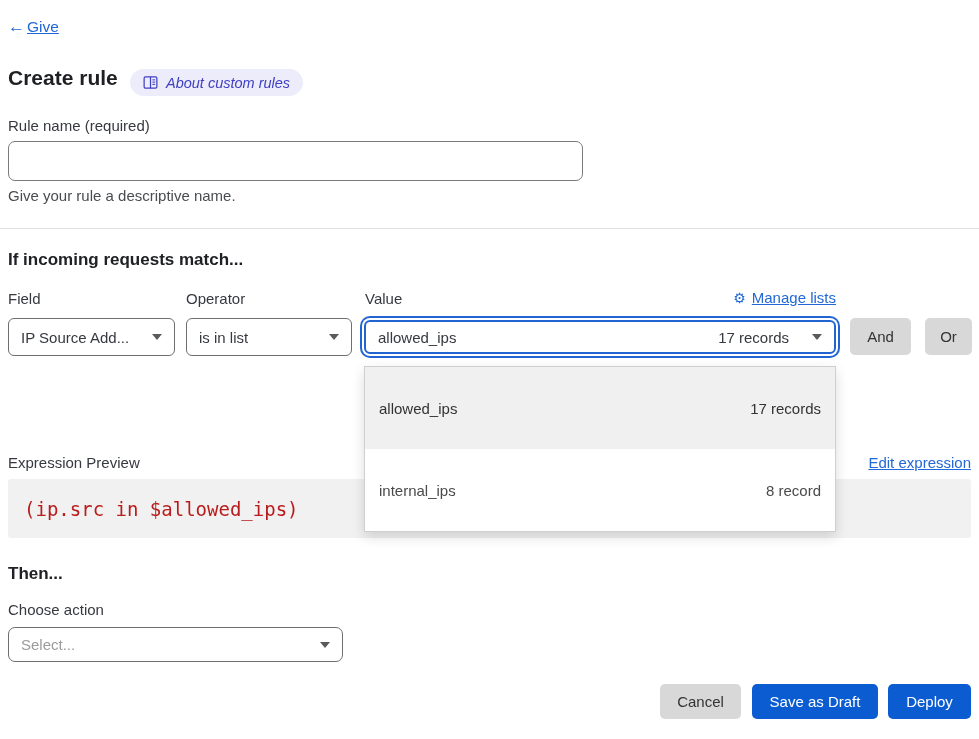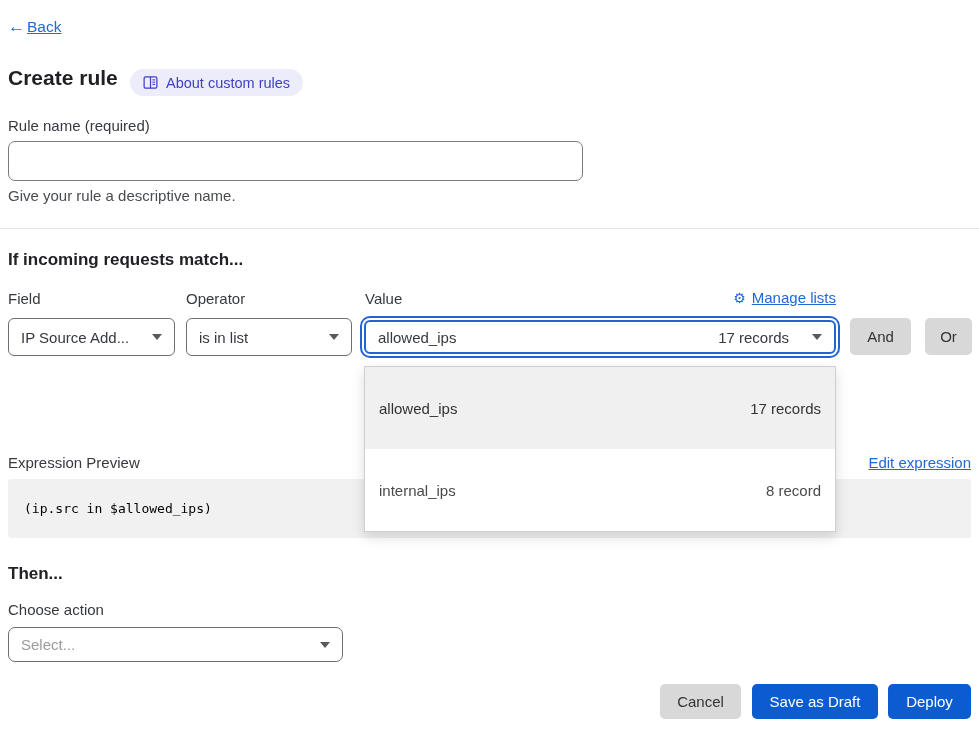--- a/index.html
+++ b/index.html
@@ -29,21 +29,21 @@
   
   .page-title {
     left: 8px; top: 66px;
     font-size: 21px; font-weight: 700; color: #1f2023;
   }
   .about-badge {
     left: 130px; top: 69px;
     height: 27px; padding: 0 13px;
     background: #edecfa; border-radius: 14px;
     display: flex; align-items: center; gap: 8px;
-    color: #3f3fc1; font-size: 14.5px; cursor: pointer;
+    color: #3f3fc1; font-size: 14.5px; cursor: pointer; font-style: italic;
   }
 
   
   .field-label { font-size: 15px; color: #36393f; }
   .rule-name-label { left: 8px; top: 117px; }
   .rule-name-input {
     left: 8px; top: 141px; width: 575px; height: 40px;
     border: 1px solid #7b7b7b; border-radius: 7px;
     font-family: "Liberation Sans", sans-serif;
     font-size: 15px; padding: 0 12px; outline: none; background: #fff;
@@ -128,21 +128,21 @@
     color: #2268d6; font-size: 15px;
     text-decoration: underline; cursor: pointer;
   }
   .expr-block {
     left: 8px; top: 479px; width: 963px; height: 59px;
     background: #f1f1f1; border-radius: 3px;
     display: flex; align-items: center; padding: 0 16px;
   }
   .expr-code {
     font-family: "DejaVu Sans Mono", "Liberation Mono", monospace;
-    font-size: 13px; color: #000000;
+    font-size: 19px; color: #b91c1c;
   }
 
   .then-heading { left: 8px; top: 564px; }
   .action-label { left: 8px; top: 601px; }
   .action-select { left: 8px; top: 627px; width: 335px; height: 35px; border-radius: 7px; }
   .placeholder { color: #9b9b9b; }
 
   
   .footer-btn {
     top: 684px; height: 35px; border: none; border-radius: 5px;
@@ -154,21 +154,21 @@
   .save-draft-btn { left: 752px; width: 126px; }
   .deploy-btn { left: 888px; width: 83px; }
 </style>
 </head>
 <body>
 
 <div class="page">
 
   <div class="abs back-link">
     <span class="arrow">←</span>
-    <span class="lbl">Back</span>
+    <span class="lbl">Give</span>
   </div>
 
   <h1 class="abs page-title">Create rule</h1>
   <div class="abs about-badge">
     <svg width="15" height="15" viewBox="0 0 16 16">
       <rect x="1.2" y="2" width="13.6" height="12" rx="1.5" fill="none" stroke="#3f3fc1" stroke-width="1.3"></rect>
       <line x1="8" y1="2" x2="8" y2="14" stroke="#3f3fc1" stroke-width="1.3"></line>
       <line x1="10" y1="5.2" x2="13" y2="5.2" stroke="#3f3fc1" stroke-width="1.1"></line>
       <line x1="10" y1="7.6" x2="13" y2="7.6" stroke="#3f3fc1" stroke-width="1.1"></line>
       <line x1="10" y1="10" x2="13" y2="10" stroke="#3f3fc1" stroke-width="1.1"></line>

